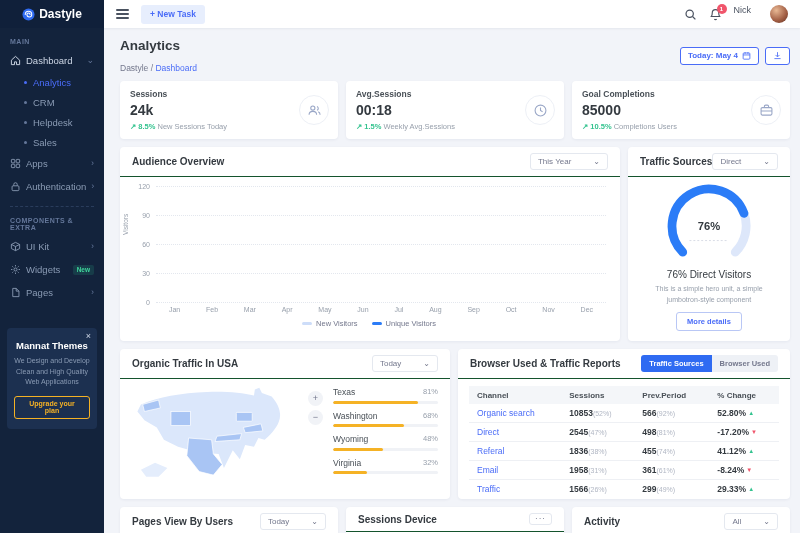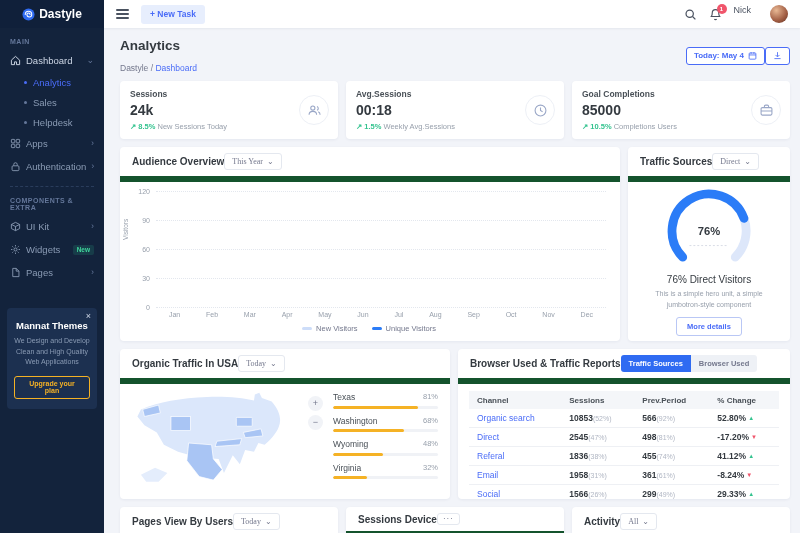--- a/index.html
+++ b/index.html
@@ -38,27 +38,27 @@
   .bell-wrap{position:relative}
   .notif-badge{position:absolute;top:-4px;right:-5px;background:#f0556b;color:#fff;width:10px;height:10px;border-radius:50%;font-size:6px;display:flex;align-items:center;justify-content:center;font-weight:bold}
   .user{display:flex;align-items:flex-start;gap:19px;font-size:9px;color:#4a5260;cursor:pointer}
   .avatar{width:18px;height:18px;border-radius:50%;background:radial-gradient(circle at 35% 30%,#e8b894,#a05c42 60%,#5e3124)}
 
   .content{flex:1;padding:5px 10px 0 16px;overflow:hidden}
   .page-head{display:flex;justify-content:space-between;align-items:center;padding:5px 0 8px}
   .page-title{font-size:13.5px;font-weight:bold;color:#343a40}
   .breadcrumb{font-size:8.5px;color:#74788d;margin-top:10px}
   .breadcrumb .crumb-active{color:#4a6cf7;cursor:pointer}
-  .head-actions{display:flex;gap:0}
+  .head-actions{display:flex;gap:6px}
   .outline-btn{border:1px solid #4a6cf7;color:#4a6cf7;background:#fff;font-size:8px;font-weight:bold;padding:3.5px 7px;border-radius:3px;display:flex;align-items:center;gap:4px;cursor:pointer;font-family:inherit}
 
   .card{background:#fff;border-radius:4px;box-shadow:0 1px 3px rgba(20,40,80,.06)}
-  .card-head{display:flex;align-items:center;padding:6px 12px;border-bottom:6px solid #14532d}
+  .card-head{display:flex;align-items:center;justify-content:space-between;padding:6px 12px;border-bottom:1px solid #14532d}
   .card-title{font-size:10px;font-weight:bold;color:#343a40}
-  .dropdown{border:1px solid #e4e8ef;border-radius:3px;font-size:8px;color:#74788d;padding:3px 7px;background:#fff;display:flex;gap:4px;align-items:center;cursor:pointer;font-family:Liberation Serif, serif}
+  .dropdown{border:1px solid #e4e8ef;border-radius:3px;font-size:8px;color:#74788d;padding:3px 7px;background:#fff;display:flex;gap:22px;align-items:center;cursor:pointer;font-family:Liberation Sans, sans-serif}
   .dots-btn{border:1px solid #e4e8ef;border-radius:3px;background:#fff;color:#74788d;font-size:8px;padding:1px 5px;cursor:pointer;line-height:1;letter-spacing:1px}
 
   
   .stats-row{display:flex;gap:8px}
   .stat-card{flex:1;background:#fff;border-radius:4px;box-shadow:0 1px 3px rgba(20,40,80,.06);padding:8px 10px;position:relative;height:58px}
   .stat-label{font-size:8.5px;font-weight:bold;color:#495057}
   .stat-value{font-size:14px;font-weight:bold;margin-top:3px;color:#343a40}
   .stat-delta{font-size:7.5px;color:#98a0ac;margin-top:4px;white-space:nowrap}
   .trend{font-weight:bold;margin-right:2px}
   .up .trend,.up .delta-val{color:#34c38f}
@@ -144,25 +144,29 @@
         </svg>
       <span>Dashboard</span>
       <span class="chev">⌄</span>
     </div>
     <div class="sub-item active">
         <span class="dot"></span>
         <span>Analytics</span>
       </div>
     <div class="sub-item">
         <span class="dot"></span>
-        <span>Sales</span>
+        <span>CRM</span>
       </div>
     <div class="sub-item">
         <span class="dot"></span>
         <span>Helpdesk</span>
+      </div>
+    <div class="sub-item">
+        <span class="dot"></span>
+        <span>Sales</span>
       </div>
 
     <div class="nav-item">
       <svg width="11" height="11" viewBox="0 0 16 16" fill="none" stroke="currentColor" stroke-width="1.3">
           <rect x="2" y="2" width="5" height="5" rx="1"></rect>
           <rect x="9" y="2" width="5" height="5" rx="1"></rect>
           <rect x="2" y="9" width="5" height="5" rx="1"></rect>
           <rect x="9" y="9" width="5" height="5" rx="1"></rect>
         </svg>
       <span>Apps</span>
@@ -535,21 +539,21 @@
                   <td>455<span class="share">(74%)</span></td>
                   <td>41.12%<span class="tri up">▲</span></td>
                 </tr>
                 <tr>
                   <td><span class="channel-link">Email</span></td>
                   <td>1958<span class="share">(31%)</span></td>
                   <td>361<span class="share">(61%)</span></td>
                   <td>-8.24%<span class="tri down">▼</span></td>
                 </tr>
                 <tr>
-                  <td><span class="channel-link">Social</span></td>
+                  <td><span class="channel-link">Traffic</span></td>
                   <td>1566<span class="share">(26%)</span></td>
                   <td>299<span class="share">(49%)</span></td>
                   <td>29.33%<span class="tri up">▲</span></td>
                 </tr>
               </tbody>
           </table>
         </div>
       </div>
 
       <div class="row">

